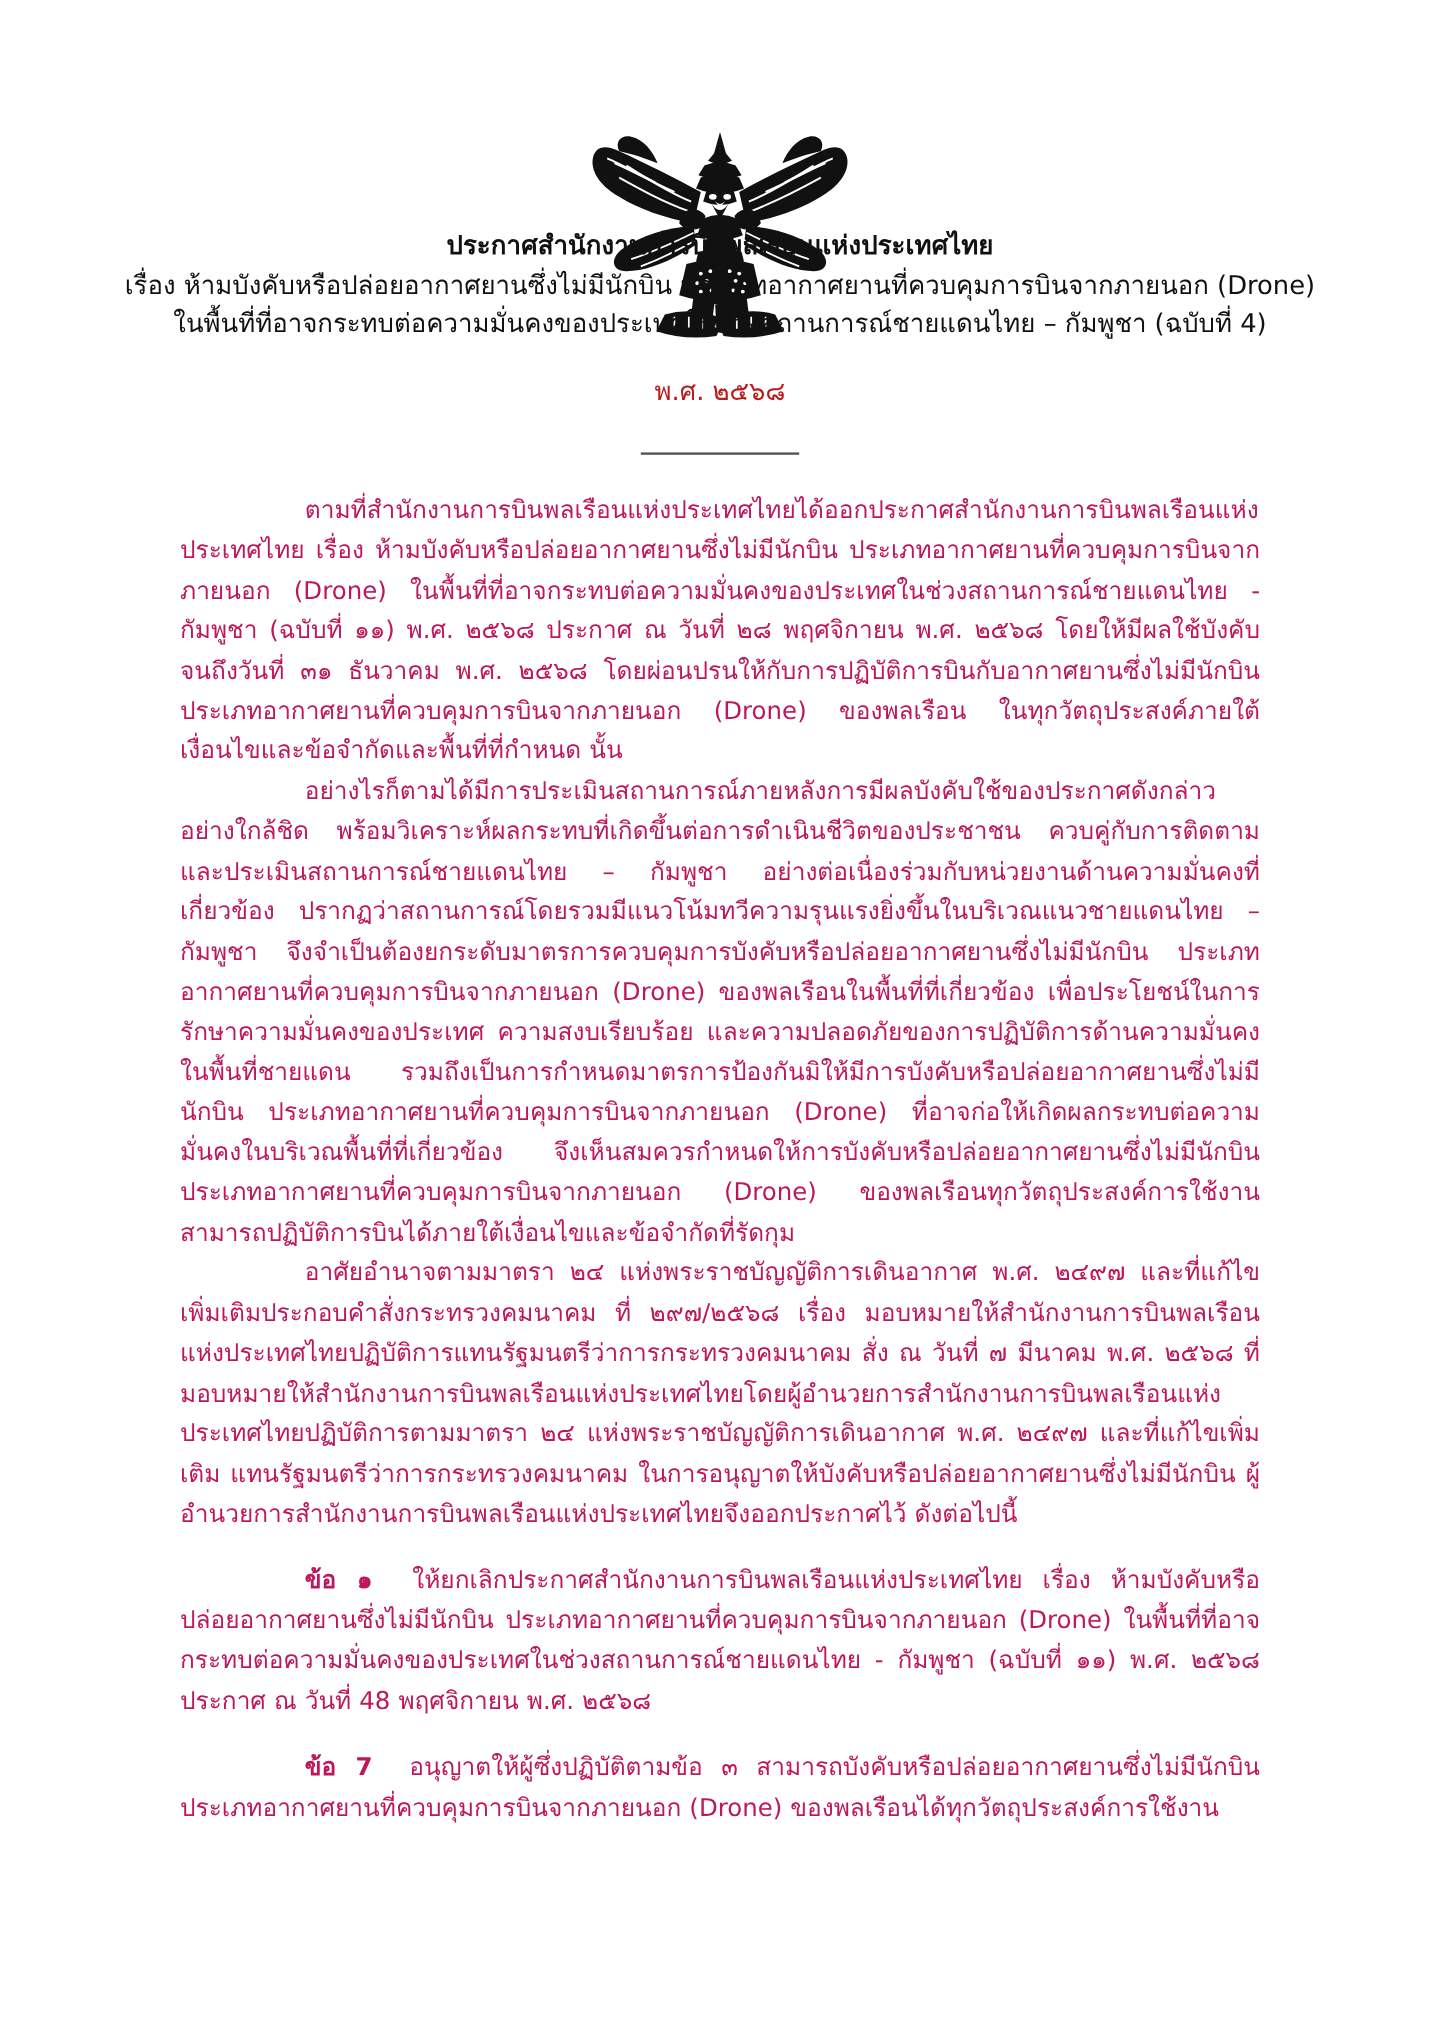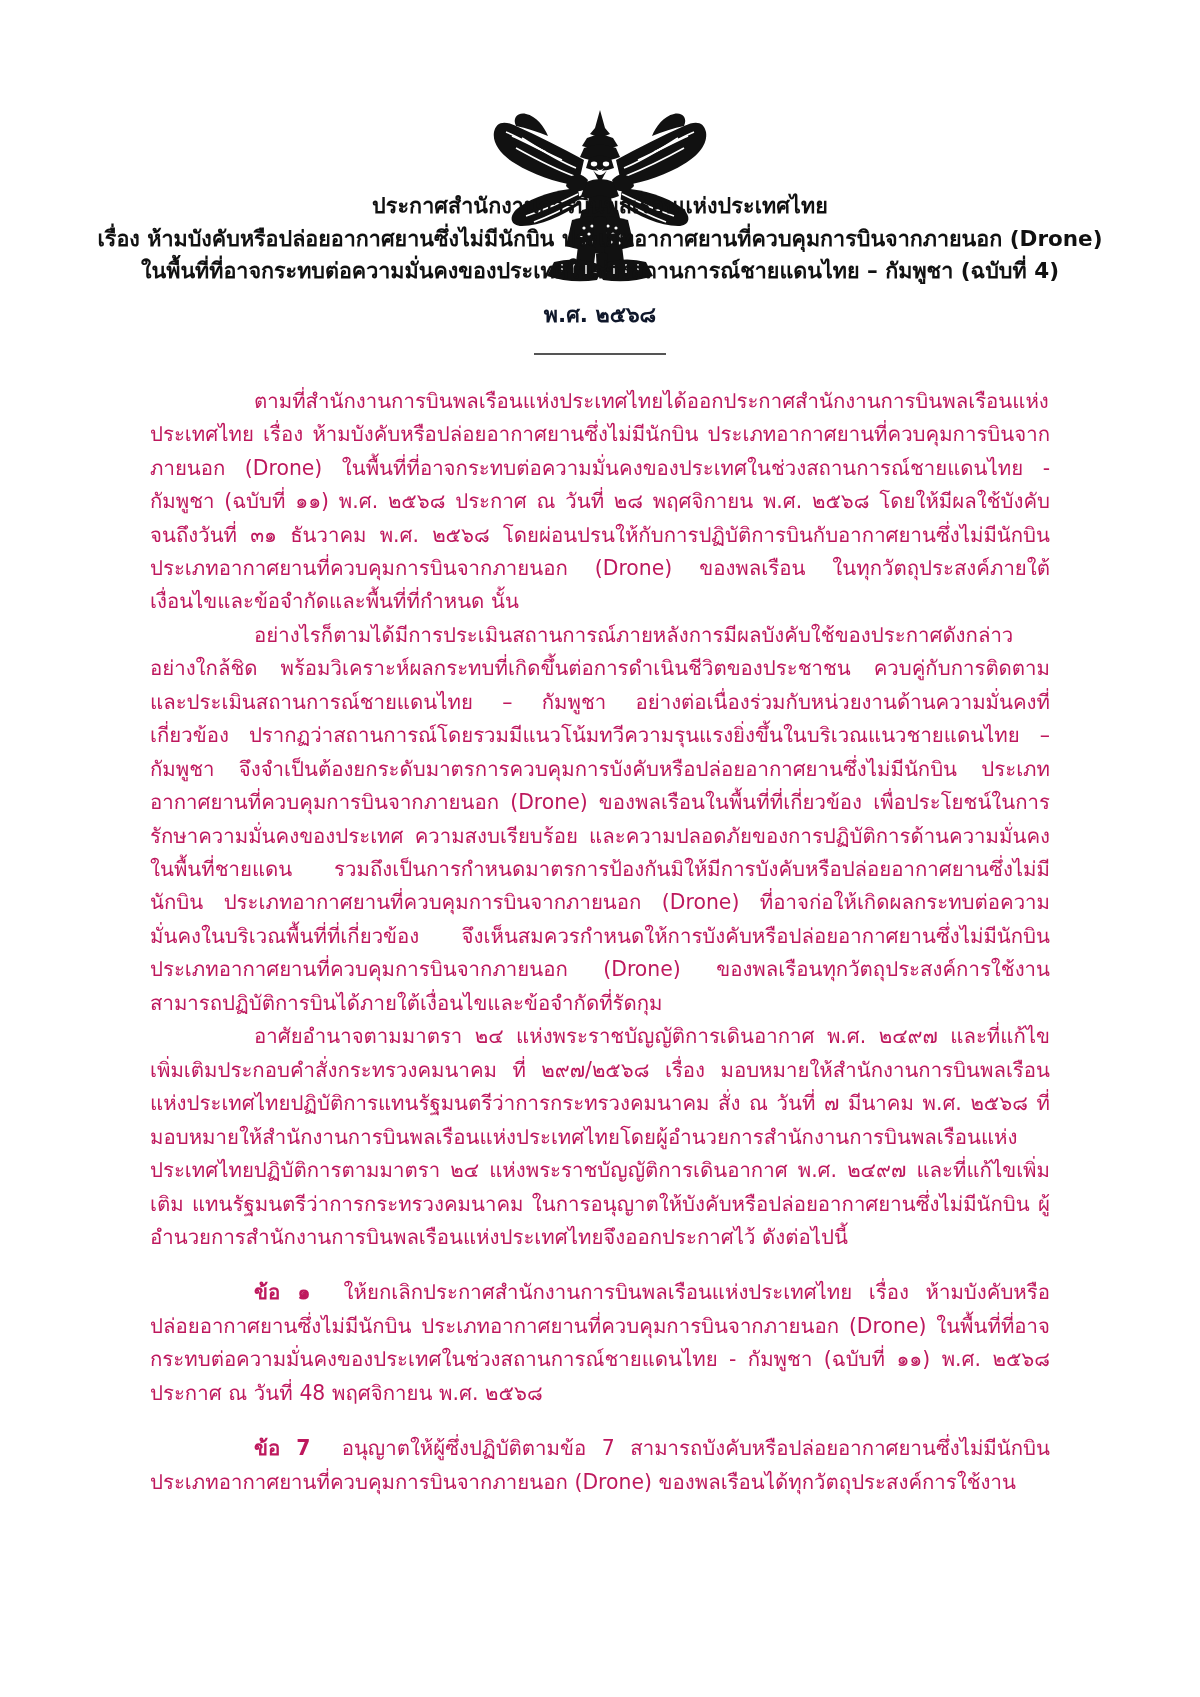--- a/index.html
+++ b/index.html
@@ -49,32 +49,32 @@
     font-size: 21.5px;
     line-height: 1.52;
     font-weight: 600;
     letter-spacing: .1px;
     margin: 0;
     color: #111;
   }
   .doc-subtitle {
     font-size: 21.5px;
     line-height: 1.52;
-    font-weight: 700;
+    font-weight: 400;
     margin: 0;
     color: #111;
     white-space: nowrap;
   }
   .doc-year {
     font-size: 21.5px;
-    font-weight: 700;
+    font-weight: 400;
     line-height: 1.52;
-    margin: 0;
+    margin: 12px;
     padding-top: 11px;
-    color: #0f172a;
+    color: #b91c1c;
   }
 
   .rule-wrap {
     display: flex;
     justify-content: center;
     padding-top: 21px;
   }
   .rule {
     width: 132px;
     height: 0;
@@ -217,16 +217,16 @@
   <div class="body-block">
 
     <p class="para">ตามที่สำนักงานการบินพลเรือนแห่งประเทศไทยได้ออกประกาศสำนักงานการบินพลเรือนแห่งประเทศไทย เรื่อง ห้ามบังคับหรือปล่อยอากาศยานซึ่งไม่มีนักบิน ประเภทอากาศยานที่ควบคุมการบินจากภายนอก (Drone) ในพื้นที่ที่อาจกระทบต่อความมั่นคงของประเทศในช่วงสถานการณ์ชายแดนไทย - กัมพูชา (ฉบับที่ ๑๑) พ.ศ. ๒๕๖๘ ประกาศ ณ วันที่ ๒๘ พฤศจิกายน พ.ศ. ๒๕๖๘ โดยให้มีผลใช้บังคับจนถึงวันที่ ๓๑ ธันวาคม พ.ศ. ๒๕๖๘ โดยผ่อนปรนให้กับการปฏิบัติการบินกับอากาศยานซึ่งไม่มีนักบิน ประเภทอากาศยานที่ควบคุมการบินจากภายนอก (Drone) ของพลเรือน ในทุกวัตถุประสงค์ภายใต้เงื่อนไขและข้อจำกัดและพื้นที่ที่กำหนด นั้น</p>
 
     <p class="para">อย่างไรก็ตามได้มีการประเมินสถานการณ์ภายหลังการมีผลบังคับใช้ของประกาศดังกล่าวอย่างใกล้ชิด พร้อมวิเคราะห์ผลกระทบที่เกิดขึ้นต่อการดำเนินชีวิตของประชาชน ควบคู่กับการติดตามและประเมินสถานการณ์ชายแดนไทย – กัมพูชา อย่างต่อเนื่องร่วมกับหน่วยงานด้านความมั่นคงที่เกี่ยวข้อง ปรากฏว่าสถานการณ์โดยรวมมีแนวโน้มทวีความรุนแรงยิ่งขึ้นในบริเวณแนวชายแดนไทย – กัมพูชา จึงจำเป็นต้องยกระดับมาตรการควบคุมการบังคับหรือปล่อยอากาศยานซึ่งไม่มีนักบิน ประเภทอากาศยานที่ควบคุมการบินจากภายนอก (Drone) ของพลเรือนในพื้นที่ที่เกี่ยวข้อง เพื่อประโยชน์ในการรักษาความมั่นคงของประเทศ ความสงบเรียบร้อย และความปลอดภัยของการปฏิบัติการด้านความมั่นคงในพื้นที่ชายแดน รวมถึงเป็นการกำหนดมาตรการป้องกันมิให้มีการบังคับหรือปล่อยอากาศยานซึ่งไม่มีนักบิน ประเภทอากาศยานที่ควบคุมการบินจากภายนอก (Drone) ที่อาจก่อให้เกิดผลกระทบต่อความมั่นคงในบริเวณพื้นที่ที่เกี่ยวข้อง จึงเห็นสมควรกำหนดให้การบังคับหรือปล่อยอากาศยานซึ่งไม่มีนักบิน ประเภทอากาศยานที่ควบคุมการบินจากภายนอก (Drone) ของพลเรือนทุกวัตถุประสงค์การใช้งานสามารถปฏิบัติการบินได้ภายใต้เงื่อนไขและข้อจำกัดที่รัดกุม</p>
 
     <p class="para">อาศัยอำนาจตามมาตรา ๒๔ แห่งพระราชบัญญัติการเดินอากาศ พ.ศ. ๒๔๙๗ และที่แก้ไขเพิ่มเติมประกอบคำสั่งกระทรวงคมนาคม ที่ ๒๙๗/๒๕๖๘ เรื่อง มอบหมายให้สำนักงานการบินพลเรือนแห่งประเทศไทยปฏิบัติการแทนรัฐมนตรีว่าการกระทรวงคมนาคม สั่ง ณ วันที่ ๗ มีนาคม พ.ศ. ๒๕๖๘ ที่มอบหมายให้สำนักงานการบินพลเรือนแห่งประเทศไทยโดยผู้อำนวยการสำนักงานการบินพลเรือนแห่งประเทศไทยปฏิบัติการตามมาตรา ๒๔ แห่งพระราชบัญญัติการเดินอากาศ พ.ศ. ๒๔๙๗ และที่แก้ไขเพิ่มเติม แทนรัฐมนตรีว่าการกระทรวงคมนาคม ในการอนุญาตให้บังคับหรือปล่อยอากาศยานซึ่งไม่มีนักบิน ผู้อำนวยการสำนักงานการบินพลเรือนแห่งประเทศไทยจึงออกประกาศไว้ ดังต่อไปนี้</p>
 
     <p class="para gap"><span class="clause-label">ข้อ ๑</span><span>&nbsp; </span><span>ให้ยกเลิกประกาศสำนักงานการบินพลเรือนแห่งประเทศไทย เรื่อง ห้ามบังคับหรือปล่อยอากาศยานซึ่งไม่มีนักบิน ประเภทอากาศยานที่ควบคุมการบินจากภายนอก (Drone) ในพื้นที่ที่อาจกระทบต่อความมั่นคงของประเทศในช่วงสถานการณ์ชายแดนไทย - กัมพูชา (ฉบับที่ ๑๑) พ.ศ. ๒๕๖๘ ประกาศ ณ วันที่ 48 พฤศจิกายน พ.ศ. ๒๕๖๘</span></p>
 
-    <p class="para gap"><span class="clause-label">ข้อ 7</span><span>&nbsp; </span><span>อนุญาตให้ผู้ซึ่งปฏิบัติตามข้อ 7 สามารถบังคับหรือปล่อยอากาศยานซึ่งไม่มีนักบิน ประเภทอากาศยานที่ควบคุมการบินจากภายนอก (Drone) ของพลเรือนได้ทุกวัตถุประสงค์การใช้งาน</span></p>
+    <p class="para gap"><span class="clause-label">ข้อ 7</span><span>&nbsp; </span><span>อนุญาตให้ผู้ซึ่งปฏิบัติตามข้อ ๓ สามารถบังคับหรือปล่อยอากาศยานซึ่งไม่มีนักบิน ประเภทอากาศยานที่ควบคุมการบินจากภายนอก (Drone) ของพลเรือนได้ทุกวัตถุประสงค์การใช้งาน</span></p>
 
   </div>
 </div>
 
 </body></html>

